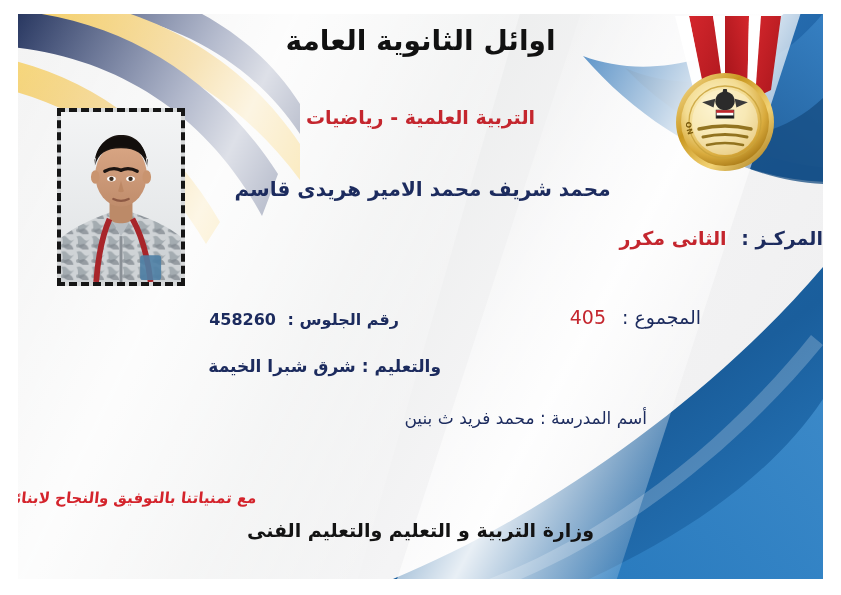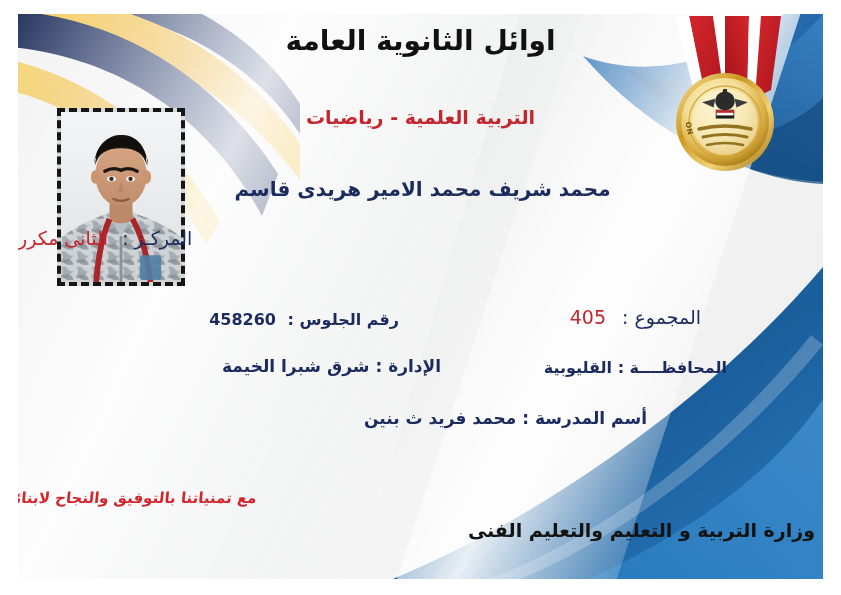--- a/index.html
+++ b/index.html
@@ -125,23 +125,23 @@
     left: 4px; right: 0;
     text-align: center;
     font-size: 20px;
     font-weight: bold;
     color: #1c2b5e;
   }
 
   .rank-row {
     top: 213px;
     left: 0; right: 0;
-    text-align: left;
+    text-align: right;
     font-size: 19px;
-    font-weight: normal;
+    font-weight: bold;
     color: #1c2b5e;
   }
   .rank-row .rank-value {
     color: #c4262e;
     margin-right: 8px;
   }
 
   .total-row {
     top: 292px;
     right: 122px;
@@ -174,36 +174,36 @@
     top: 342px;
     right: 382px;
     font-size: 17px;
     font-weight: bold;
     color: #1c2b5e;
   }
   .school-row {
     top: 394px;
     right: 176px;
     font-size: 17px;
-    font-weight: bold;
+    font-weight: normal;
     color: #1c2b5e;
   }
 
   .wish-row {
     top: 475px;
     right: 566px;
     font-size: 15px;
     font-weight: bold;
     color: #d4242c;
     transform: skewX(-6deg);
   }
   .ministry-row {
     top: 505px;
-    right: 8px; left: 0;
-    text-align: right;
+    right: 0; left: 0;
+    text-align: center;
     font-size: 19px;
     font-weight: bold;
     color: #131313;
   }
 </style>
 </head>
 <body>
 
 <div id="cert-root">
   <div class="card">
@@ -396,27 +396,23 @@
     <div class="txt total-row">
       <span>المجموع   :</span>
       <span class="total-value">405</span>
     </div>
 
     <div class="txt seat-row">
       <span>رقم الجلوس :</span>
       <span class="seat-value">458260</span>
     </div>
 
-    <div class="txt gov-row">
-      <span>المحافظــــة :</span>
-      <span>القليوبية</span>
-    </div>
 
     <div class="txt admin-row">
-      <span>الإدارة :</span>
+      <span>والتعليم :</span>
       <span>شرق شبرا الخيمة</span>
     </div>
 
     <div class="txt school-row">
       <span>أسم المدرسة :</span>
       <span>محمد فريد ث بنين</span>
     </div>
 
     <div class="txt wish-row">مع تمنياتنا بالتوفيق والنجاح لابنائنا</div>
     <div class="txt ministry-row">وزارة التربية و التعليم والتعليم الفنى</div>

